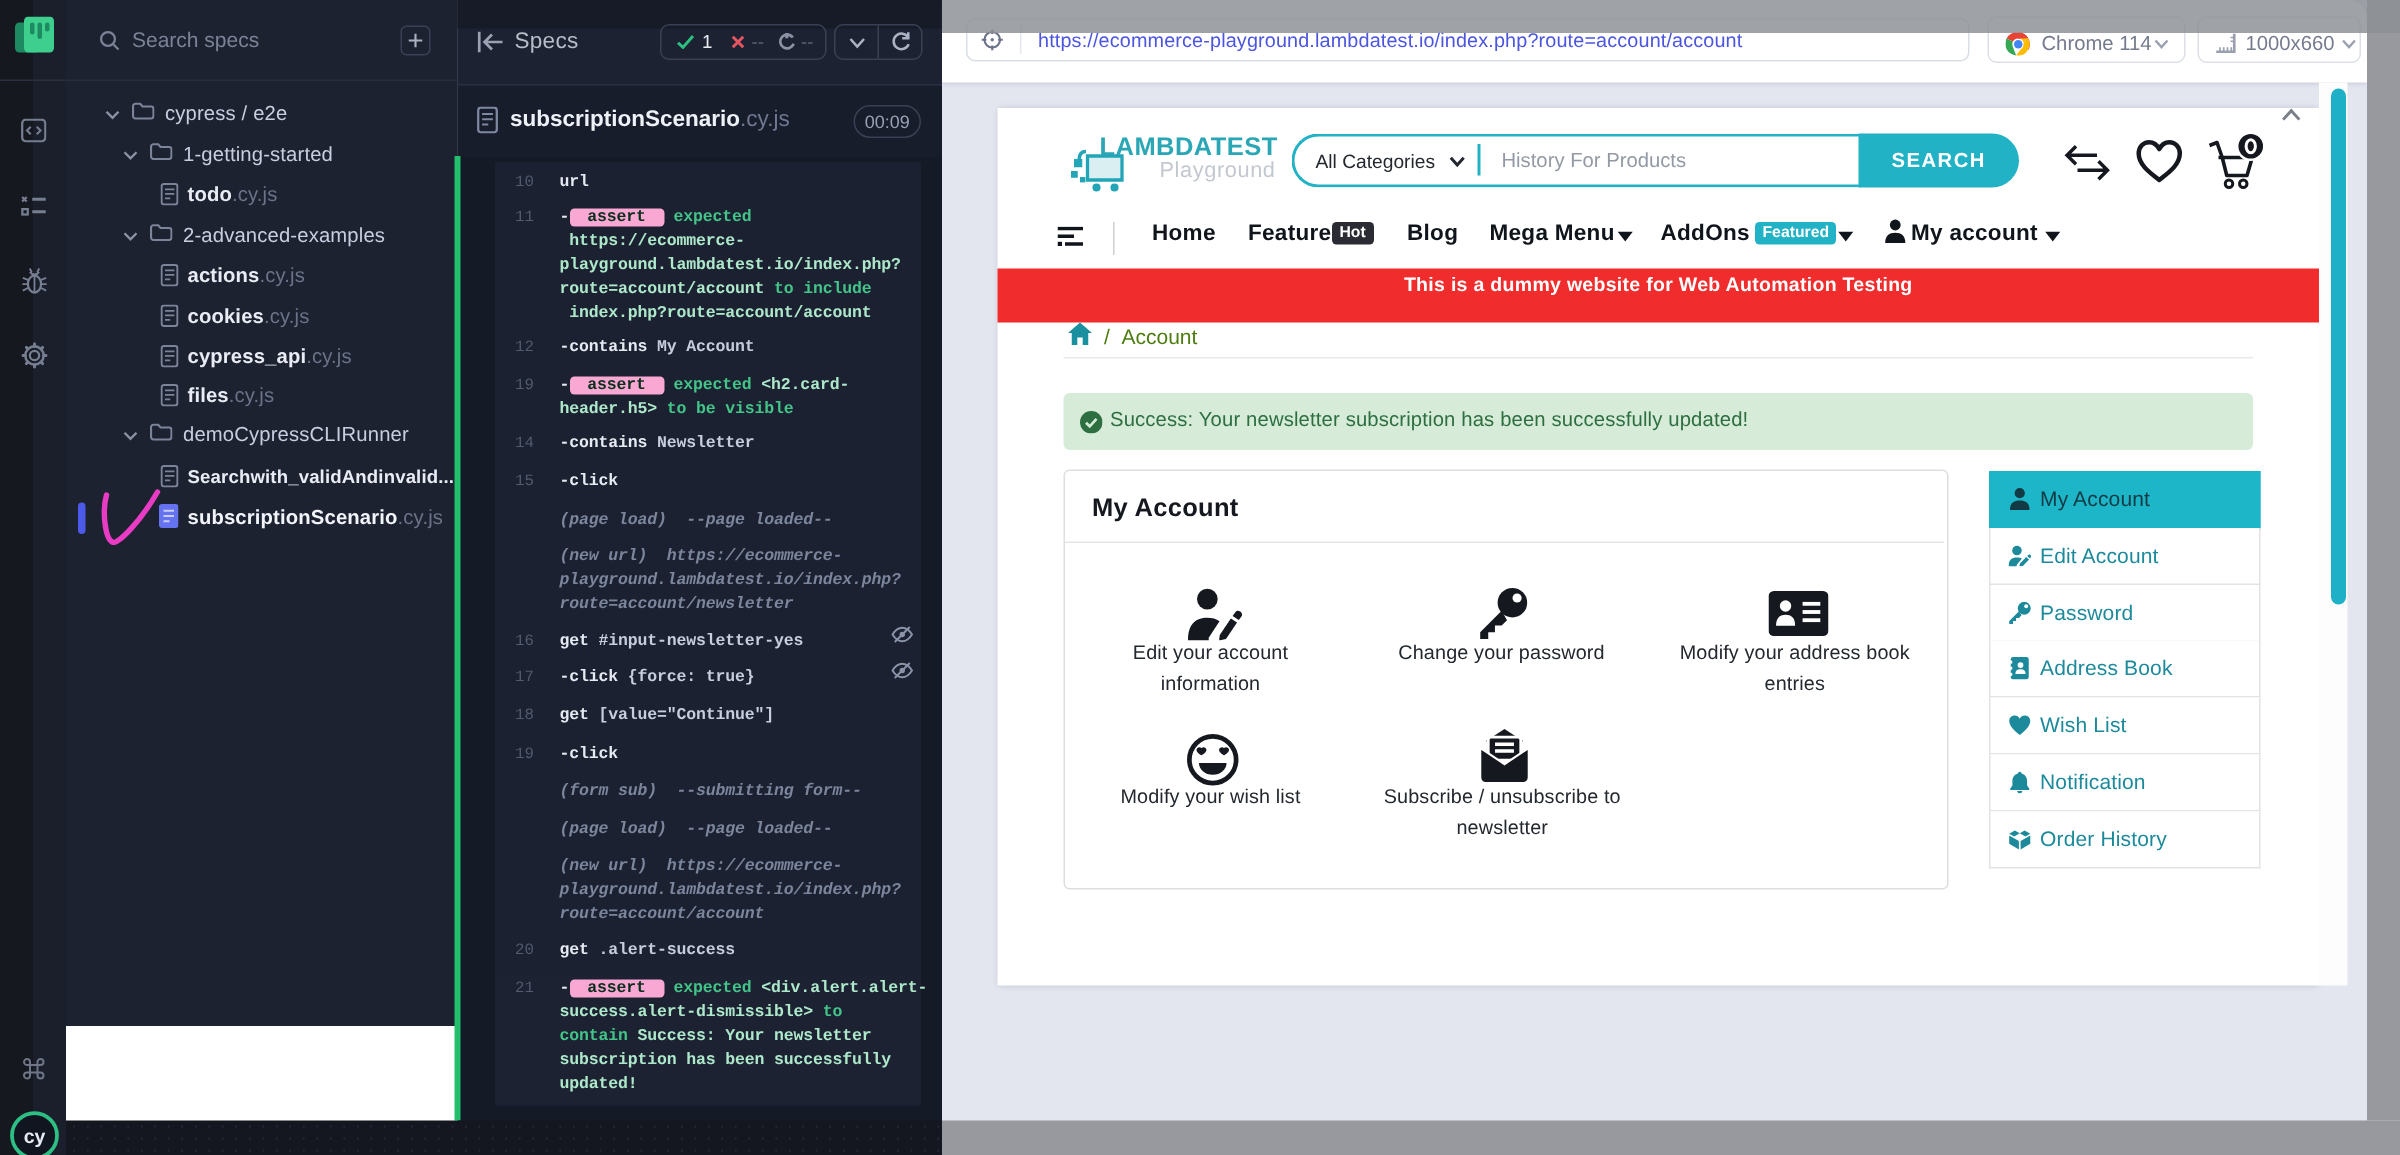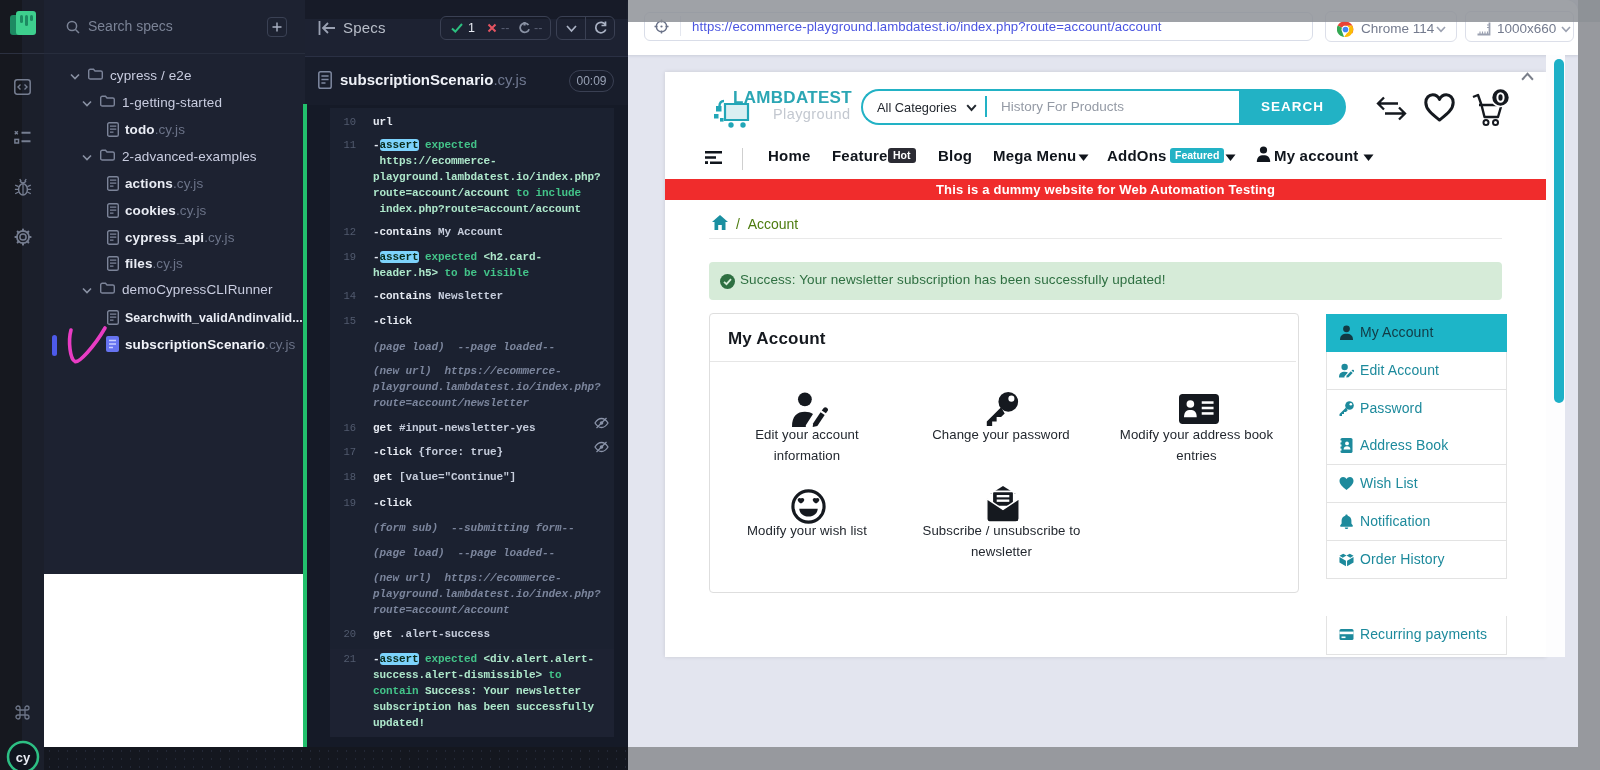--- a/index.html
+++ b/index.html
@@ -2,21 +2,21 @@
 <html><head>
 <meta charset="utf-8">
 <style>
   html,body{margin:0;padding:0;}
   body{width:1600px;height:770px;position:relative;overflow:hidden;background:#fff;
        font-family:"Liberation Sans",sans-serif;}
   .abs{position:absolute;}
   
   #iconbar{left:0;top:0;width:44px;height:770px;background:#16181f;z-index:5;}
   
-  #tree{left:44px;top:0;width:261px;height:574px;background:#1d2231;}
+  #tree{left:44px;top:0;width:261px;height:684px;background:#1d2231;}
   
   #cmdpanel{left:305px;top:0;width:323px;height:770px;background:#151a27;}
   #cmdheader{left:0;top:0;width:323px;height:56px;background:#1d2232;}
   #specrow{left:0;top:56px;width:323px;height:48px;background:#181d2b;border-top:1px solid #2a3044;}
   #cmdcard{left:25px;top:108px;width:284px;height:629px;background:#1b2130;}
   #greenline{left:-2px;top:104px;width:4px;height:643px;background:#22c06c;}
   #cmdfooter{left:-305px;top:747px;width:628px;height:23px;background:#14171f;background-image:radial-gradient(#232836 0.7px, transparent 0.8px);background-size:9px 8px;}
   
   #browser{left:628px;top:0;width:972px;height:770px;background:#e3e5ef;}
   #urlbar{left:0;top:0;width:950px;height:55px;background:#fff;border-top-right-radius:12px;box-shadow:0 1px 3px rgba(90,95,120,0.18);}
@@ -38,21 +38,21 @@
   #aut{font-size:13px;color:#1f2430;}
   #lt-name{left:68px;top:16px;font-size:17px;font-weight:bold;color:#2ba6b4;letter-spacing:0.3px;}
   #lt-sub{left:108px;top:34px;font-size:14.5px;color:#c3c8d0;letter-spacing:0.4px;}
   #searchpill{left:196px;top:17px;width:378px;height:32px;border:2px solid #22b2c5;border-radius:18px 0 0 18px;border-right:none;background:#fff;}
   #searchbtn{left:574px;top:17px;width:107px;height:36px;background:#22b2c5;border-radius:0 18px 18px 0;color:#fff;font-weight:bold;font-size:13.5px;text-align:center;line-height:36px;letter-spacing:1px;}
   #allcat{left:212px;top:28px;font-size:12.8px;color:#23282f;font-weight:500;}
   #catdiv{left:320px;top:24px;width:2px;height:21px;background:#22b2c5;}
   #searchph{left:336px;top:27px;font-size:13.5px;color:#949aa5;}
   .navitem{top:75px;font-size:15px;font-weight:bold;color:#10151c;letter-spacing:0.2px;}
   .badge{position:absolute;font-size:10.5px;font-weight:bold;color:#fff;border-radius:3px;padding:1px 5px 2px;}
-  #redbanner{left:0;top:107px;width:881px;height:21px;background:#f02c2c;color:#fff;font-weight:bold;font-size:13px;text-align:center;line-height:21px;letter-spacing:0.2px;}
+  #redbanner{left:0;top:107px;width:881px;height:36px;background:#f02c2c;color:#fff;font-weight:bold;font-size:13px;text-align:center;line-height:21px;letter-spacing:0.2px;}
   #crumb{left:71px;top:144px;font-size:14px;color:#4d7c0f;}
   #hr1{left:44px;top:166px;width:793px;height:1px;background:#e9e9e9;}
   #alert{left:44px;top:190px;width:793px;height:38px;background:#d6ebd8;border-radius:4px;}
   #alerttext{left:75px;top:200px;font-size:13.5px;color:#2e6f41;letter-spacing:0.1px;}
   .card{position:absolute;border:1px solid #dedede;border-radius:4px;background:#fff;}
   .cardhead{position:absolute;left:18px;top:15px;font-size:17px;font-weight:bold;color:#15191f;letter-spacing:0.2px;}
   .lbl{position:absolute;text-align:center;font-size:13.2px;color:#23282f;line-height:21px;letter-spacing:0.1px;}
   
   .sbitem{position:absolute;left:661px;width:179px;height:37px;background:#fff;border:1px solid #e3e3e3;border-top:none;font-size:14px;color:#1d8a9c;}
   .sbitem span{position:absolute;left:33px;top:10px;letter-spacing:0.1px;}
@@ -64,21 +64,21 @@
   .ftxt{font-size:13.5px;color:#c9cde0;letter-spacing:0.1px;}
   .ftxt b{color:#e9ecf4;font-weight:bold;}
   .sfx{color:#6b7388;}
   
   .cl{position:absolute;font-family:"Liberation Mono",monospace;font-size:11px;font-weight:bold;color:#c6cddc;letter-spacing:-0.1px;white-space:pre;}
   .lno{position:absolute;font-family:"Liberation Mono",monospace;font-size:10.5px;color:#525b6f;width:22px;text-align:right;white-space:pre;}
   .mth{color:#e6eaf2;}
   .agr{color:#43c489;}
   .avl{color:#aee8cb;}
   .itl{color:#7b859c;font-style:italic;font-weight:bold;}
-  .abadge{display:inline-block;background:#7dd3fc;color:#0a2c1b;border-radius:3px;padding:0 0;font-weight:bold;}
+  .abadge{display:inline-block;background:#f9a8d4;color:#0a2c1b;border-radius:3px;padding:0 12px;font-weight:bold;}
 </style>
 </head>
 <body>
   <div id="iconbar" class="abs">
     <div class="abs" style="left:22px;top:0;width:22px;height:770px;background:#1b1f2b"></div>
     <svg class="abs" style="left:10px;top:11px" width="26" height="26" viewBox="0 0 26 26">
       <rect x="0" y="4" width="17" height="20" rx="3" fill="#1d8a62"></rect>
       <rect x="6" y="0" width="20" height="24" rx="3" fill="#3ecf8e"></rect>
       <rect x="10" y="4" width="3" height="8" rx="1.5" fill="#1d8a62"></rect>
       <rect x="15" y="4" width="3" height="11" rx="1.5" fill="#1d8a62"></rect>
@@ -519,28 +519,20 @@
         </svg>
         <span>Notification</span>
       </div>
       <div class="sbitem" style="top:468.5px;">
         <svg class="sbicon" viewBox="0 0 16 15">
           <path d="M0.5 3.5 L4 5.5 L8 3.2 L4.5 1.3 Z M8 3.2 L12 5.5 L15.5 3.5 L11.5 1.3 Z" fill="#1d8a9c"></path>
           <path d="M0.5 4.8 L7.4 8.8 V14.7 L0.5 10.7 Z M8.6 8.8 L15.5 4.8 V10.7 L8.6 14.7 Z" fill="#1d8a9c"></path>
         </svg>
         <span>Order History</span>
       </div>
-      <div class="sbitem" style="top:544px;height:38.2px;">
-        <svg class="sbicon" viewBox="0 0 15 15">
-          <rect x="0.5" y="2" width="14" height="11" rx="1.5" fill="#1d8a9c"></rect>
-          <rect x="0.5" y="4.6" width="14" height="2.6" fill="#fff"></rect>
-          <rect x="2.5" y="9.5" width="4" height="1.6" fill="#fff"></rect>
-        </svg>
-        <span>Recurring payments</span>
-      </div>
 
       <svg class="abs" style="left:856px;top:0px" width="13" height="9" viewBox="0 0 12 8">
         <path d="M1 7 L6 1.5 L11 7" fill="none" stroke="#7a7f8a" stroke-width="1.8"></path>
       </svg>
     </div>
     <div id="sbtrack" class="abs"></div>
     <div id="sbthumb" class="abs"></div>
     <div id="rstrip" class="abs"></div>
     <div id="bstrip" class="abs"></div>
     <div id="topoverlay" class="abs"></div>

